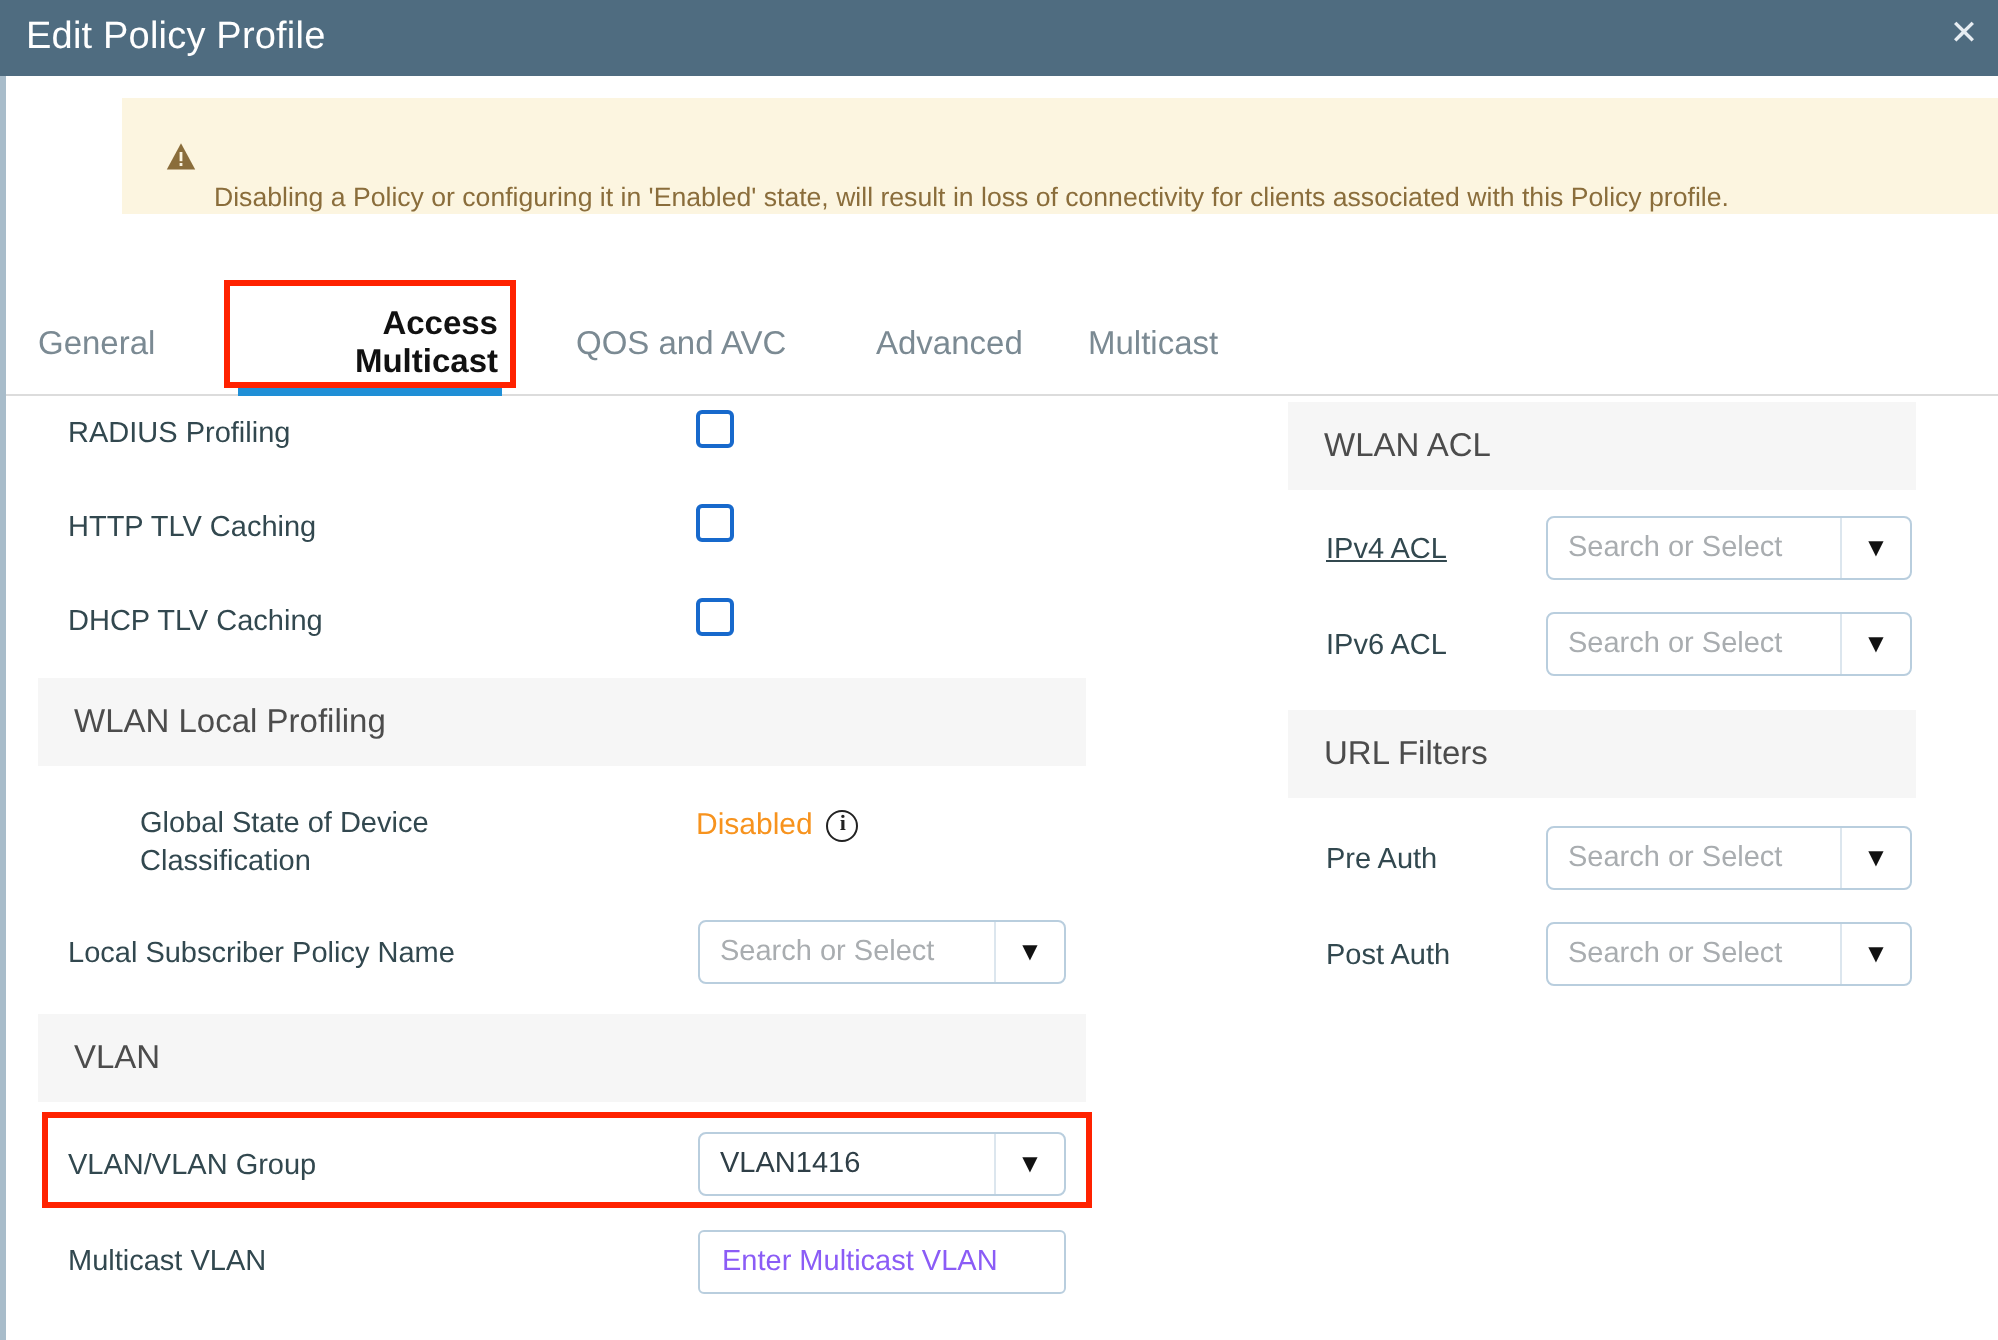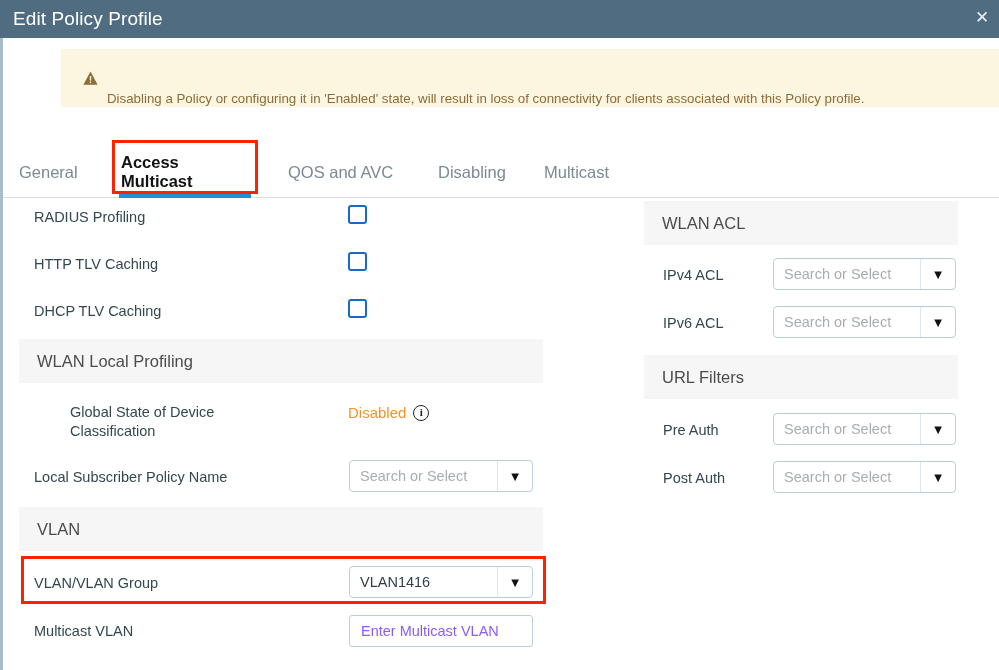--- a/index.html
+++ b/index.html
@@ -78,20 +78,21 @@
     margin-top: 40px;
   }
 
   
   .tabs {
     position: absolute;
     left: 0; top: 108px;
     width: 996px; height: 52px;
     border-bottom: 1px solid #dcdcdc;
     box-sizing: border-box;
+    text-align: right;
   }
   .tab {
     position: absolute;
     top: 0;
     height: 52px;
     display: flex;
     align-items: center;
     font-size: 16.5px;
     color: #7b8a93;
     cursor: pointer;
@@ -242,21 +243,21 @@
         <rect x="6.8" y="10.5" width="1.4" height="1.5" fill="#fcf5e0"></rect>
       </svg>
     </div>
     <div class="warning-text">Disabling a Policy or configuring it in 'Enabled' state, will result in loss of connectivity for clients associated with this Policy profile.</div>
   </div>
 
   <div class="tabs">
     <div class="tab" style="left:14px;width:73px;">General</div>
     <div class="tab active" style="left:116px;width:132px;">Access Multicast</div>
     <div class="tab" style="left:283px;width:115px;">QOS and AVC</div>
-    <div class="tab" style="left:433px;width:76px;">Disabling</div>
+    <div class="tab" style="left:433px;width:76px;">Advanced</div>
     <div class="tab" style="left:539px;width:92px;">Multicast</div>
   </div>
 
   <div class="annot" style="left:109px;top:102px;width:146px;height:54px;"></div>
 
   <div class="field-label" style="left:31px;top:170px;">RADIUS Profiling</div>
   <div class="cbox" style="left:345px;top:167px;"></div>
 
   <div class="field-label" style="left:31px;top:217px;">HTTP TLV Caching</div>
   <div class="cbox" style="left:345px;top:214px;"></div>
@@ -294,21 +295,21 @@
 
   <div class="field-label" style="left:31px;top:584px;">Multicast VLAN</div>
   <div class="textinput" style="left:346px;top:577px;width:184px;">
     <span>Enter Multicast VLAN</span>
   </div>
 
   <div class="section-band" style="left:641px;top:163px;width:314px;height:44px;">
     <span>WLAN ACL</span>
   </div>
 
-  <div class="field-label" style="left:660px;top:228px;">IPv4 ACL</div>
+  <div class="field-label" style="left:660px;top:228px;text-decoration:underline;">IPv4 ACL</div>
   <div class="dropdown" style="left:770px;top:220px;width:183px;">
     <div class="dd-value placeholder">Search or Select</div>
     <div class="dd-arrow">▼</div>
   </div>
 
   <div class="field-label" style="left:660px;top:276px;">IPv6 ACL</div>
   <div class="dropdown" style="left:770px;top:268px;width:183px;">
     <div class="dd-value placeholder">Search or Select</div>
     <div class="dd-arrow">▼</div>
   </div>

